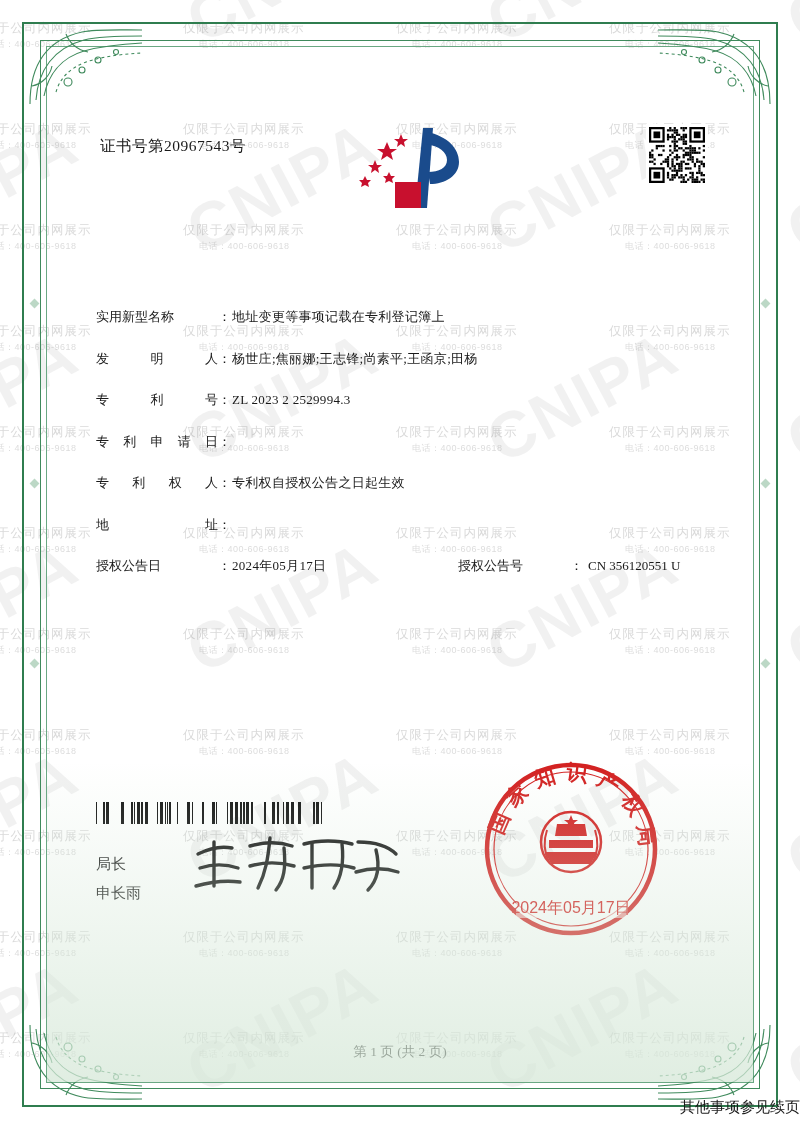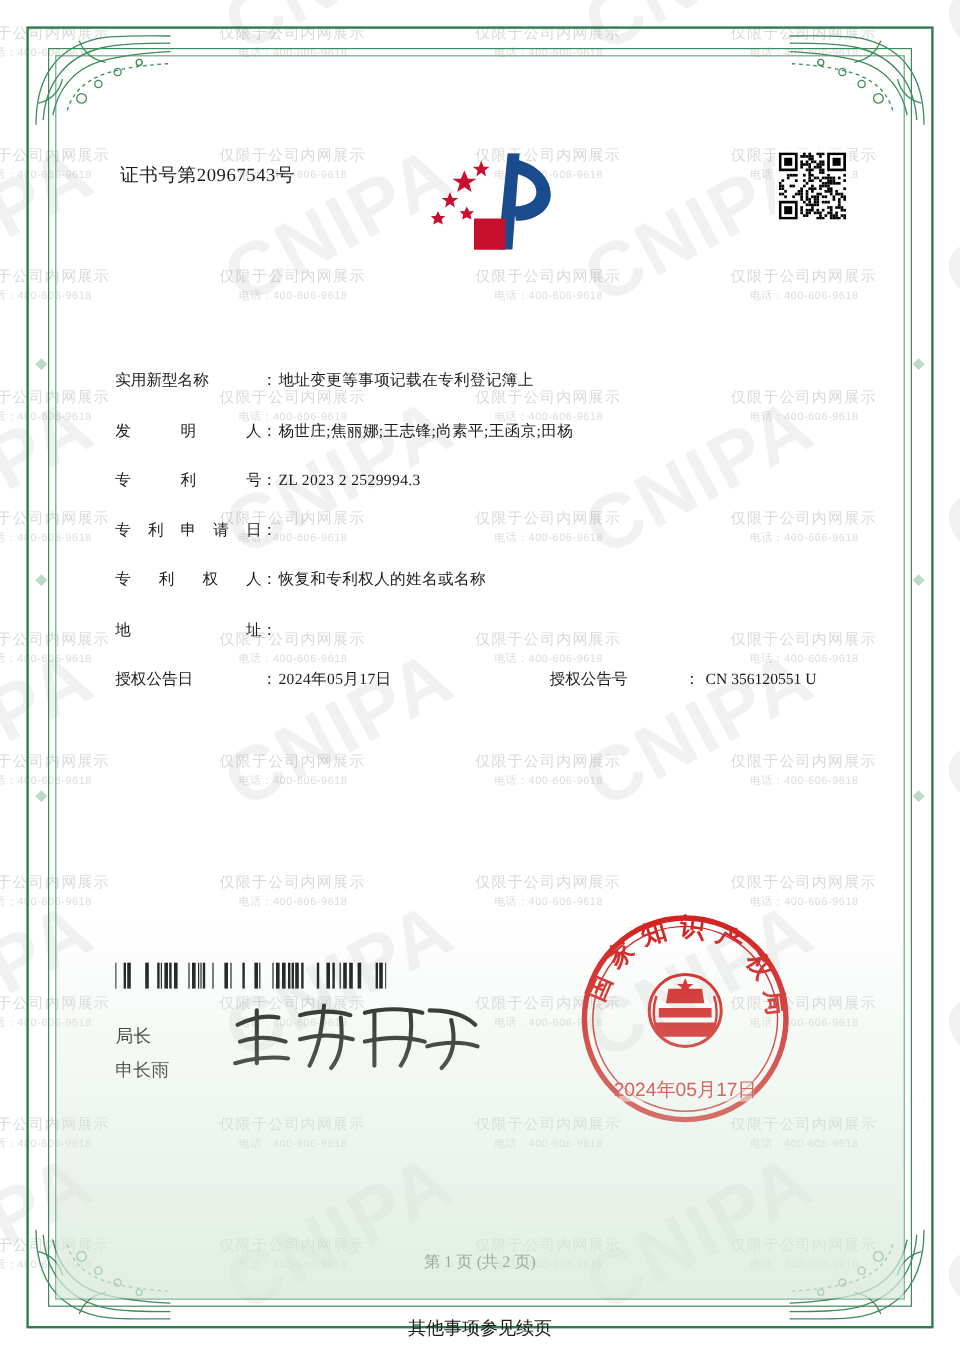--- a/index.html
+++ b/index.html
@@ -243,21 +243,21 @@
     width: 100%;
     text-align: center;
     font-size: 13.5px;
   }
 
   .footer-note {
     position: absolute;
     left: 0;
     right: 0;
     bottom: 12px;
-    text-align: center;
+    text-align: right;
     font-size: 15px;
     z-index: 3;
     color: #1a1a1a;
   }
 
   
   .bottom-wash {
     position: absolute;
     left: 47px; right: 47px; bottom: 47px;
     height: 320px;
@@ -728,21 +728,21 @@
       </div>
 
       <div class="field-row">
         <div class="field-label">
           <span>专</span>
           <span>利</span>
           <span>权</span>
           <span>人</span>
         </div>
         <div class="field-sep">：</div>
-        <div class="field-value">恢复和专利权人的姓名或名称</div>
+        <div class="field-value">专利权自授权公告之日起生效</div>
       </div>
 
       <div class="field-row">
         <div class="field-label">
           <span>地</span>
           <span>址</span>
         </div>
         <div class="field-sep">：</div>
       </div>
 

